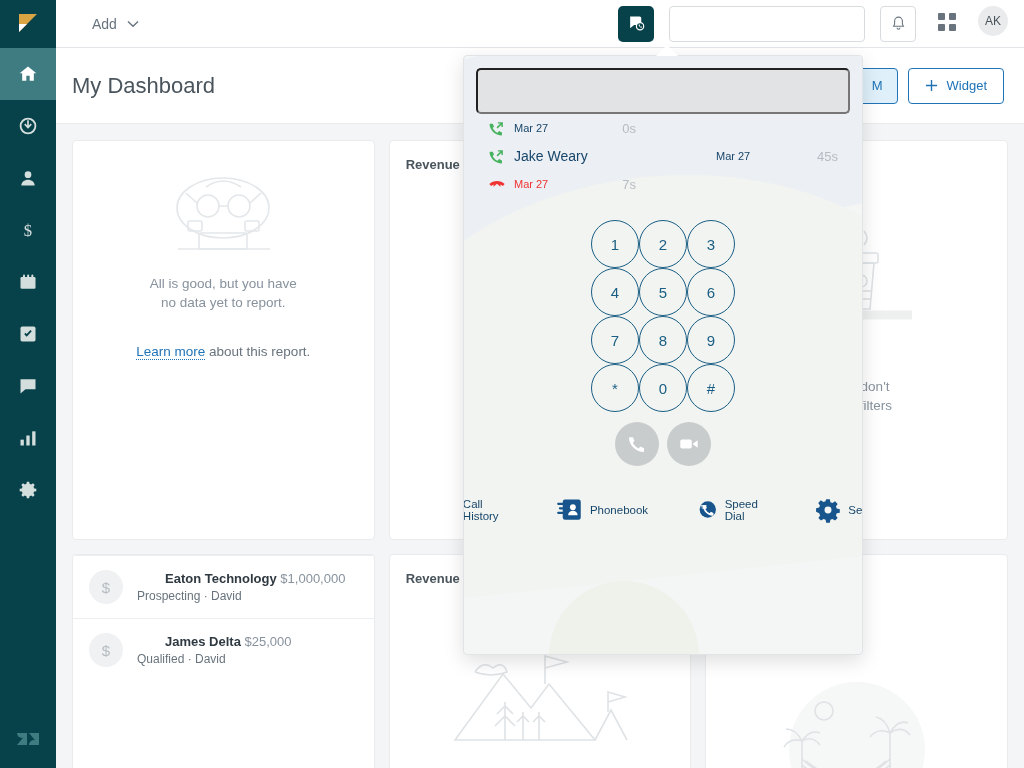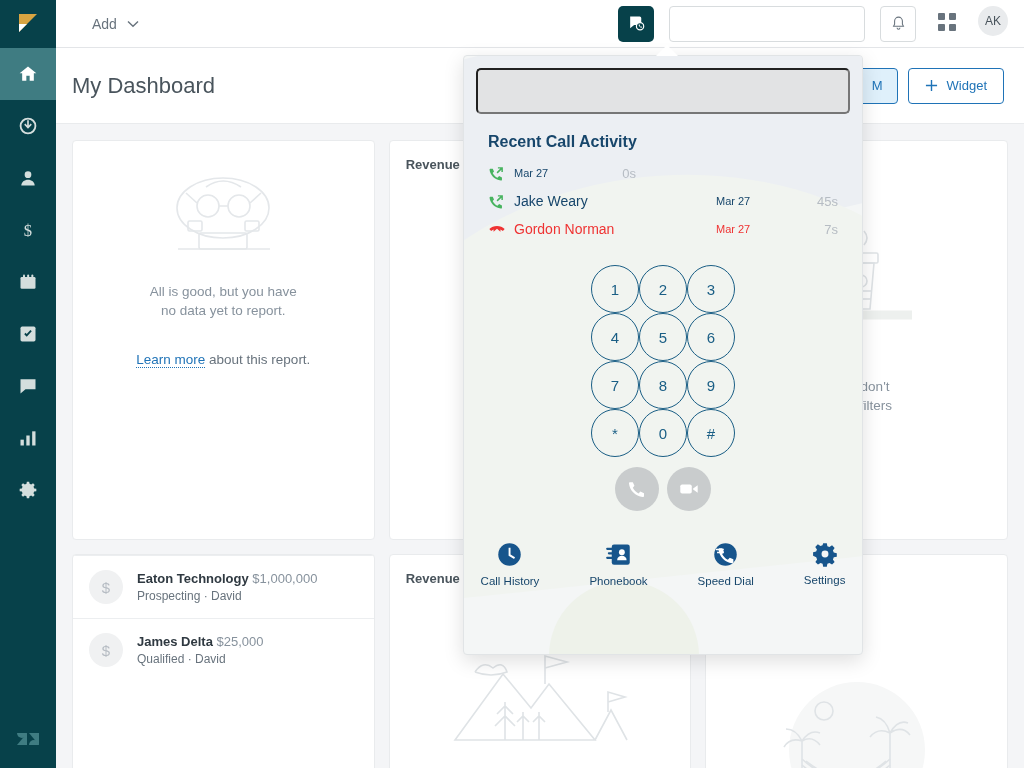--- a/index.html
+++ b/index.html
@@ -92,33 +92,33 @@
     background: #fff; border: 1px solid #e9ebed; border-radius: 4px; min-height: 400px;
     position: relative; overflow: hidden;
   }
   .card-head { padding: 16px; font-size: 13px; color: #49545c; }
   .card-head .b { font-weight: bold; }
   .chev { color: #2f3941; font-weight: bold; }
   .empty {
     display: flex; flex-direction: column; align-items: center; justify-content: flex-start;
     padding-top: 20px;
   }
-  .empty-text { text-align: center; color: #87929d; font-size: 13.5px; line-height: 19px; margin-top: 11px; }
+  .empty-text { text-align: center; color: #87929d; font-size: 13.5px; line-height: 19px; margin-top: 3px; }
   .empty-sub { text-align: center; color: #68737d; font-size: 13.5px; margin-top: 32px; }
   .lnk { color: #1f73b7; border-bottom: 1px dotted #1f73b7; cursor: pointer; }
 
   .deal-row {
     display: flex; align-items: center; gap: 14px; padding: 14px 16px;
     border-top: 1px solid #eceef0;
   }
   .deal-av {
     width: 34px; height: 34px; border-radius: 50%; background: #f0f1f2;
     color: #b6bcc3; display: flex; align-items: center; justify-content: center; font-size: 15px;
   }
-  .deal-name { font-size: 13px; color: #2f3941; font-weight: bold; }
+  .deal-name { font-size: 13px; color: #2f3941; font-weight: bold; margin-left: 28px; }
   .deal-amt { color: #87929d; font-weight: normal; }
   .deal-sub { font-size: 12px; color: #68737d; margin-top: 3px; }
 
   
   .popup {
     position: absolute; left: 463px; top: 55px; width: 400px; height: 600px;
     background: #f4f6f6; border: 1px solid #e1e4e6; border-radius: 4px;
     box-shadow: 0 6px 20px rgba(0,0,0,.13); z-index: 40; overflow: hidden;
   }
   .popup-caret {
@@ -166,21 +166,21 @@
   }
   .dialpad-wrap { display: flex; flex-direction: column; align-items: center; gap: 0; }
   .dialrow { display: flex; gap: 0; }
   .dialcell { width: 48px; height: 48px; display: flex; align-items: center; justify-content: center; }
   .actionrow { display: flex; justify-content: center; gap: 8px; margin-top: 10px; }
   .act-btn {
     width: 44px; height: 44px; border-radius: 50%; background: #c9cccd;
     display: flex; align-items: center; justify-content: center; cursor: pointer;
   }
   .tabbar { display: flex; justify-content: center; gap: 50px; margin-top: 30px; }
-  .tab { display: flex; flex-direction: column; align-items: center; gap: 7px; cursor: pointer; }
+  .tab { display: flex; flex-direction: row; align-items: center; gap: 7px; cursor: pointer; }
   .tab-label { font-size: 11.5px; color: #17466b; }
 </style>
 </head>
 <body>
 
 <div class="app">
 
   <div class="rail">
     <div class="rail-logo">
       <svg width="26" height="26" viewBox="0 0 26 26">
@@ -436,21 +436,20 @@
   <div class="popup">
     <div class="pop-bg">
       <div class="band1"></div>
         <div class="band2"></div>
         <div class="circ"></div>
     </div>
     <div class="pop-inner">
 
       <input class="dial-input" value="" placeholder="" style="">
 
-      <div class="recent-title">Recent Call Activity</div>
 
       
       <div class="call-row">
         <div class="call-ico">
           <svg width="17" height="17" viewBox="0 0 24 24" fill="#47b35f">
             <path d="M6.6 11.2c1.6 3.2 3.6 5.2 6.8 6.8l2.3-2.3 4 1.8v3.2c0 .8-.7 1.4-1.5 1.3C9.6 21 3 14.4 2.2 6.8 2.1 6 2.7 5.3 3.5 5.3h3.2l1.8 4z"></path>
             <path d="M14 3h7v7h-2.1V6.6l-5.3 5.3-1.5-1.5 5.3-5.3H14z"></path>
           </svg>
         </div>
         <div class="call-date in">Mar 27</div>
@@ -471,21 +470,20 @@
       </div>
 
       
       <div class="call-row">
         <div class="call-ico">
           <svg width="18" height="18" viewBox="0 0 24 24" fill="#ef3333">
             <path d="M12 8c-4 0-7.6 1.5-10.2 4l2.4 2.6c.9-.8 2-1.5 3.2-2v3.1l4.6-4.1 4.6 4.1v-3.1c1.2.5 2.3 1.2 3.2 2L22.2 12C19.6 9.5 16 8 12 8z" transform="rotate(0 12 12)"></path>
             <path d="M3 6l5 5-5 5z" opacity="0"></path>
           </svg>
         </div>
-        <div class="call-name miss">Gordon Norman</div>
         <div class="call-date miss">Mar 27</div>
         <div class="call-dur">7s</div>
       </div>
 
       
       <div class="dialpad-wrap" style="margin-top:22px">
         <div class="dialrow">
           <div class="dialcell">
               <div class="key">1</div>
             </div>

